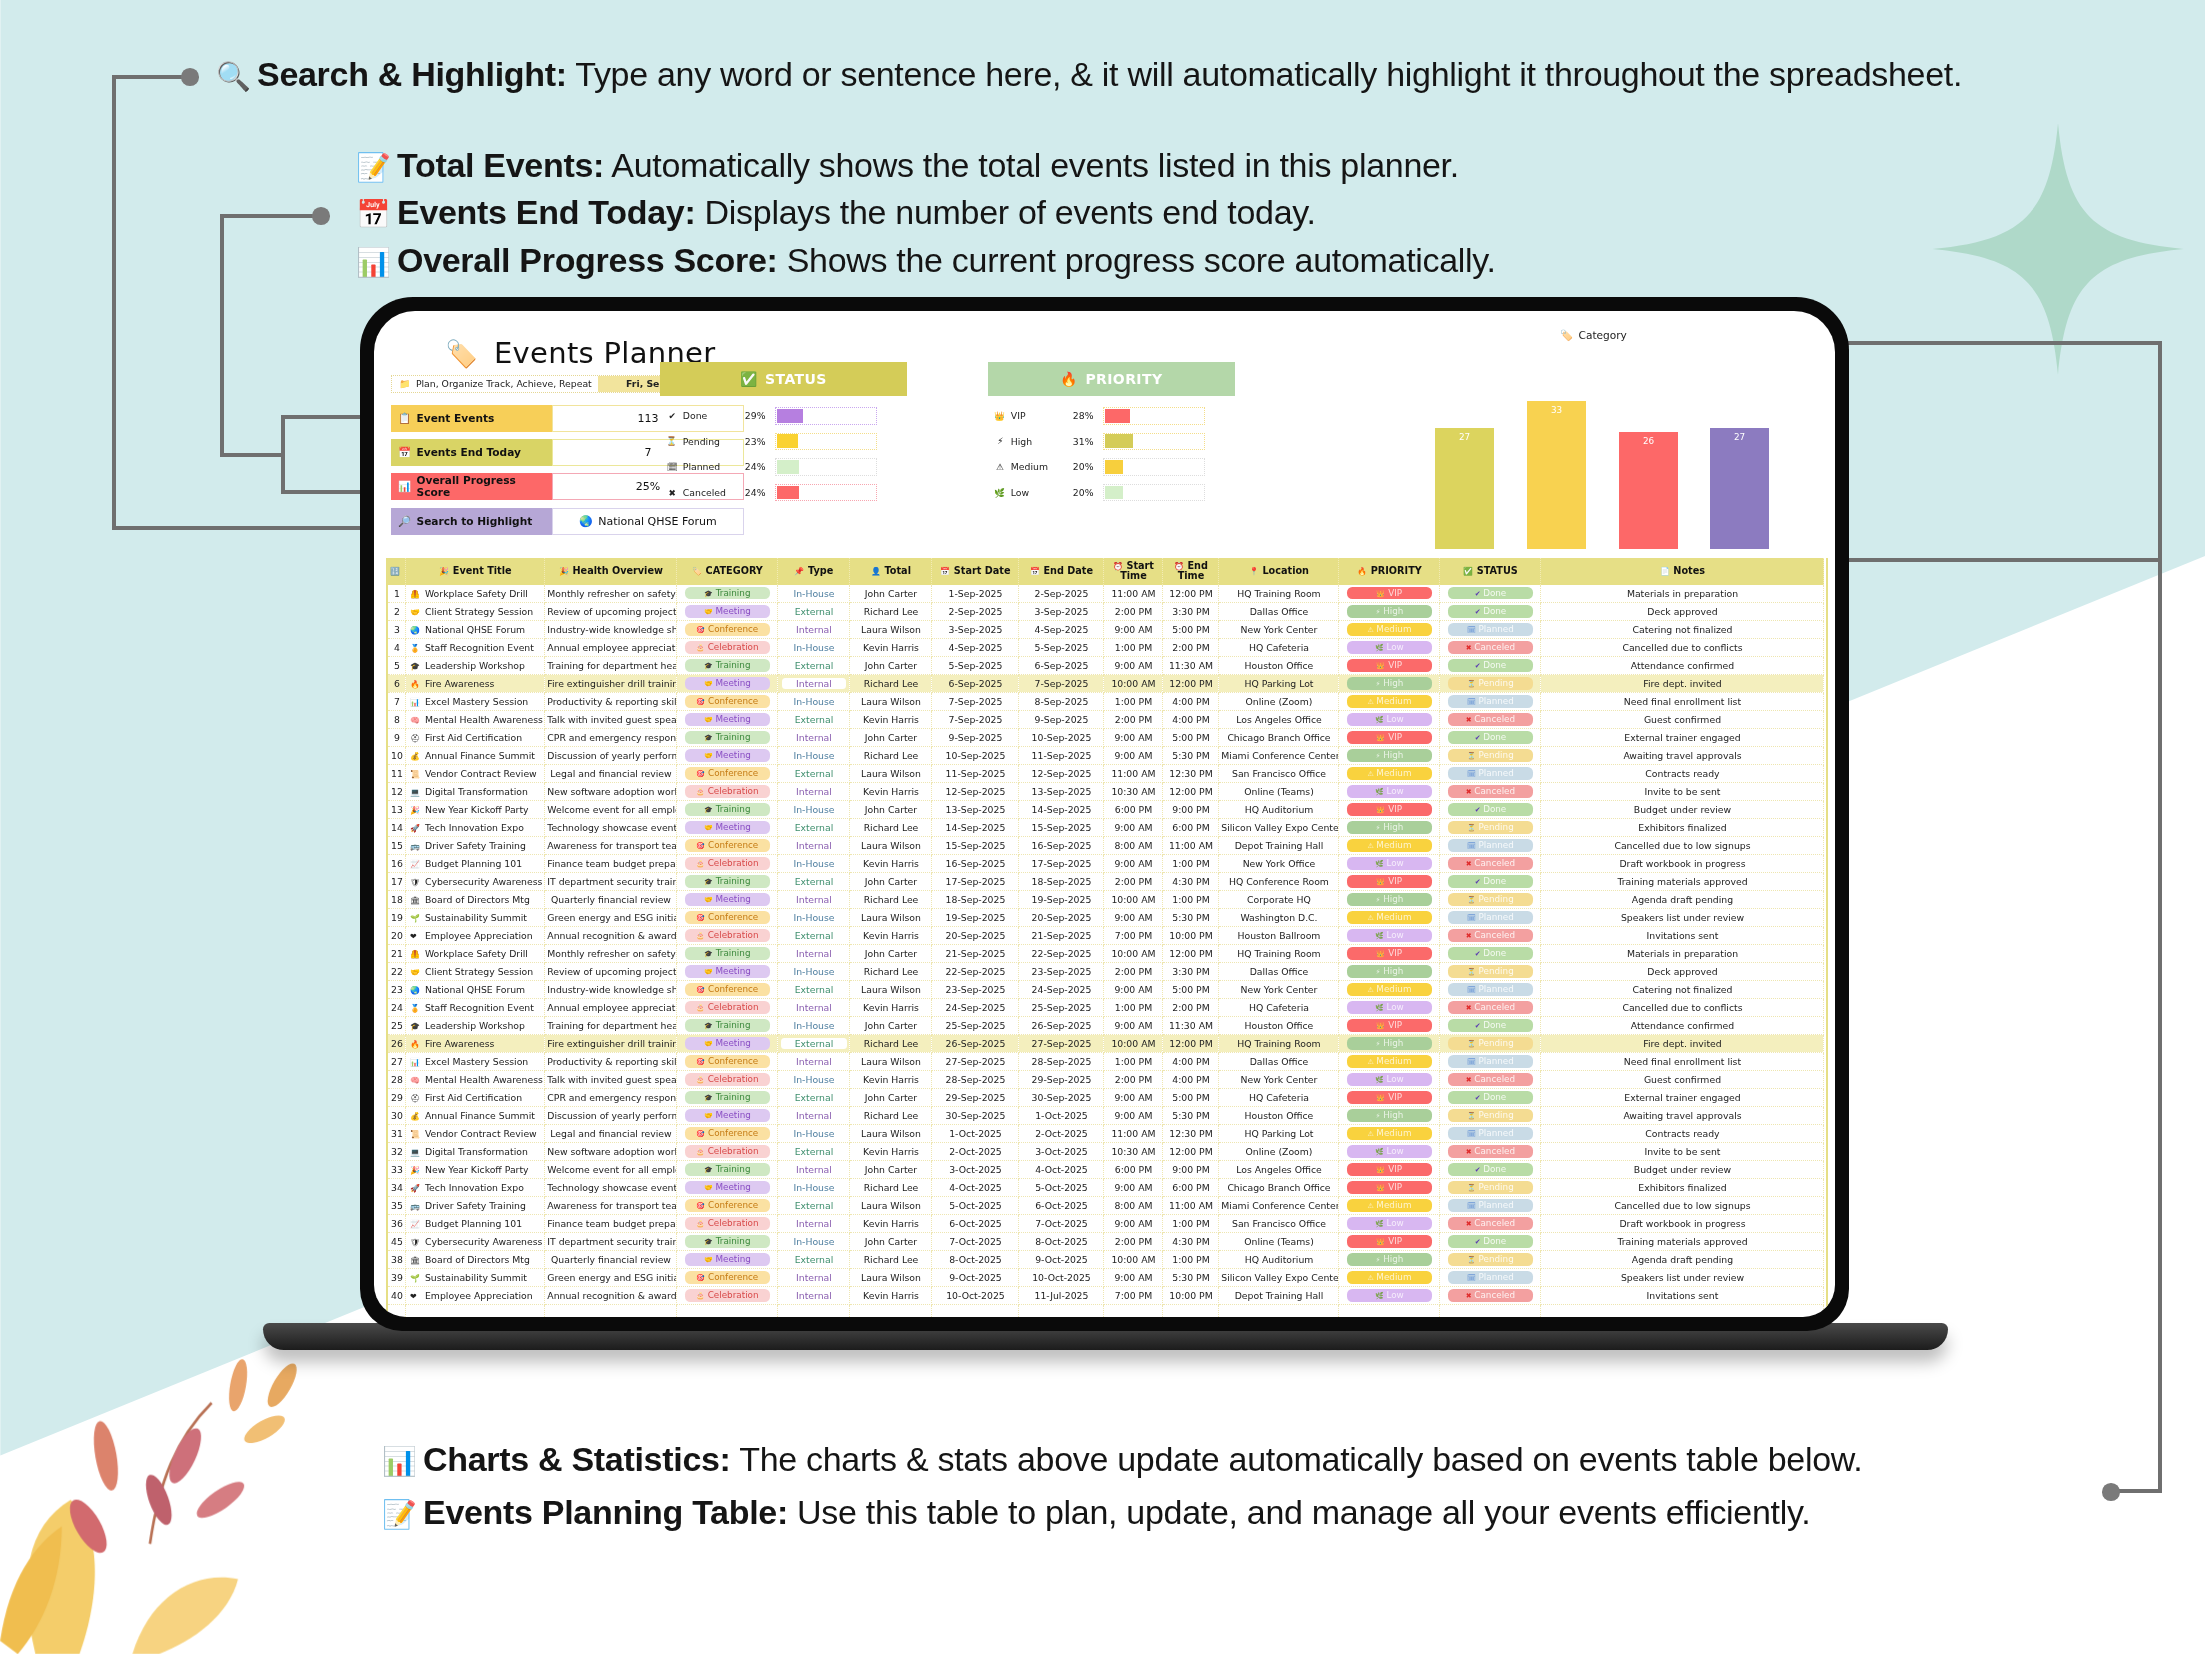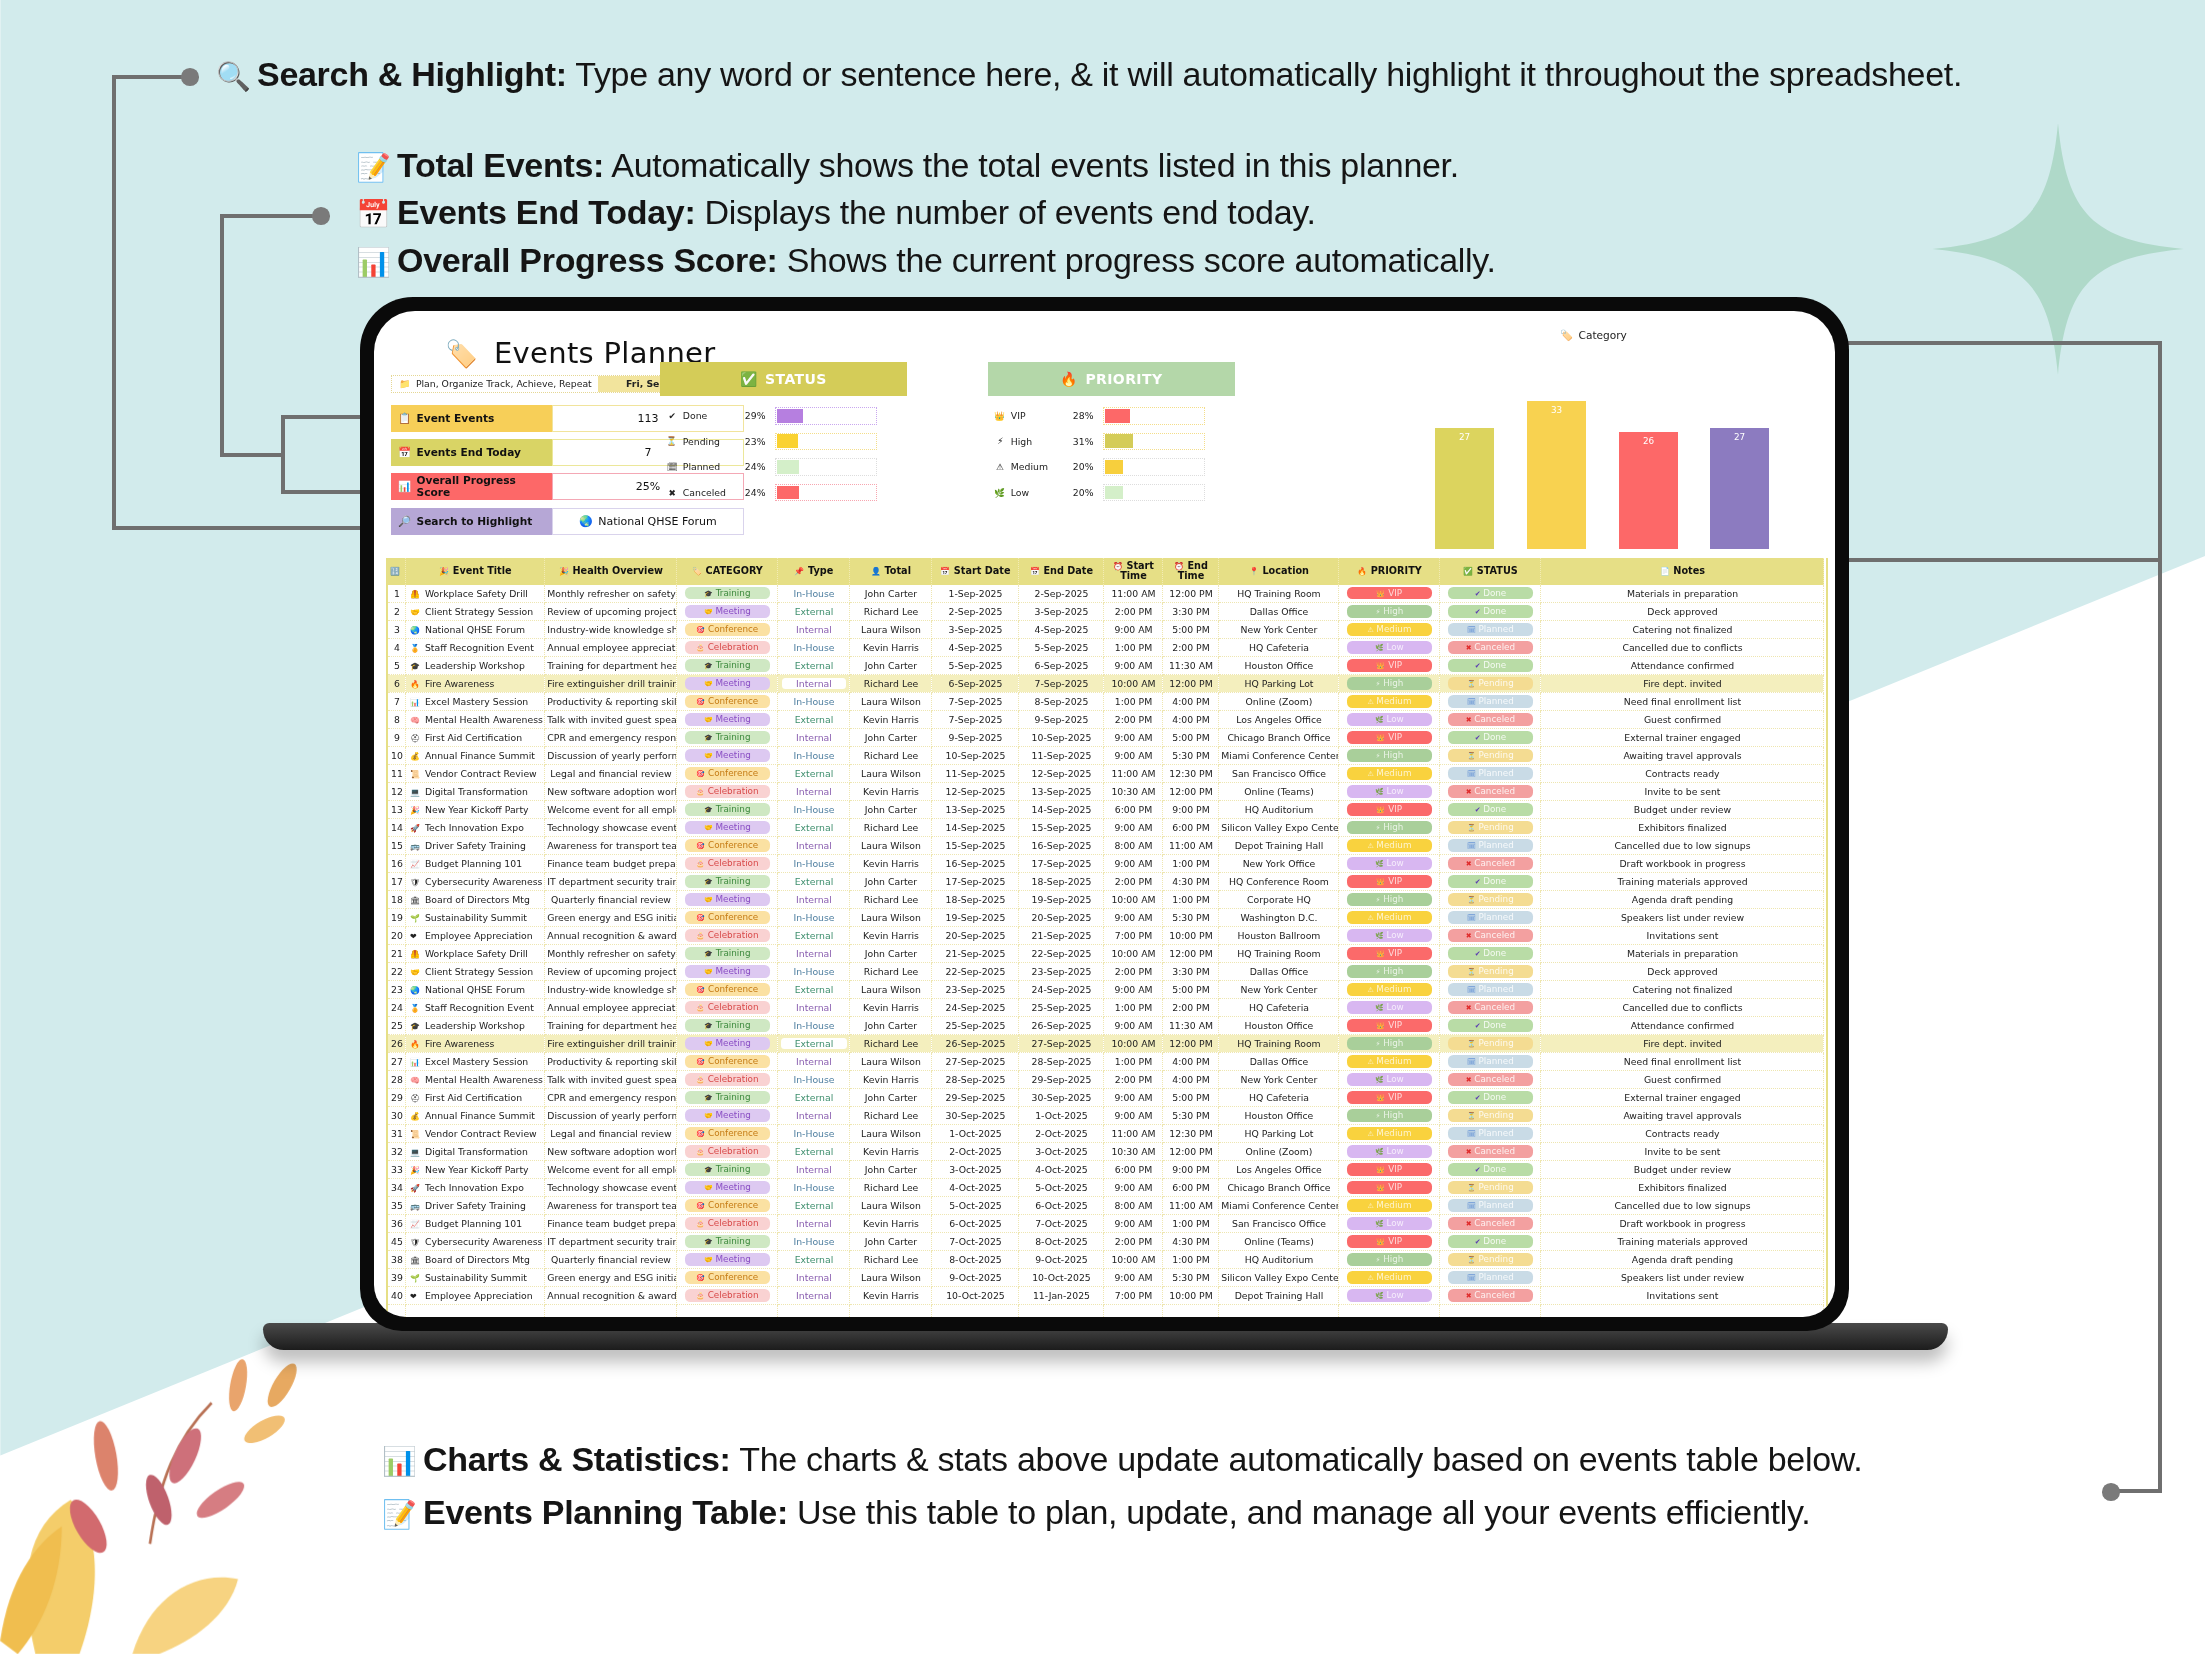--- a/index.html
+++ b/index.html
@@ -956,21 +956,21 @@
               <td><span>Speakers list under review</span></td>
             </tr>
             <tr>
               <td class="num"><span>40</span></td>
               <td class="title"><span class="ei">❤</span><span>Employee Appreciation</span></td>
               <td><span>Annual recognition &amp; awards night</span></td>
               <td><span class="pill" style="background: rgb(249, 210, 210); color: rgb(216, 74, 74);"><span class="pi">🎂</span><span>Celebration</span></span></td>
               <td><span class="type" style="color: rgb(138, 95, 176);">Internal</span></td>
               <td><span>Kevin Harris</span></td>
               <td><span>10-Oct-2025</span></td>
-              <td><span>11-Jan-2025</span></td>
+              <td><span>11-Jul-2025</span></td>
               <td><span>7:00 PM</span></td>
               <td><span>10:00 PM</span></td>
               <td><span>Depot Training Hall</span></td>
               <td><span class="pill" style="background: rgb(216, 183, 241); color: rgba(255, 255, 255, 0.75);"><span class="pi">🌿</span><span>Low</span></span></td>
               <td><span class="pill" style="background: rgb(243, 160, 160); color: rgba(255, 255, 255, 0.85);"><span class="pi" style="color: rgb(224, 42, 42);">✖</span><span>Canceled</span></span></td>
               <td><span>Invitations sent</span></td>
             </tr>
             <tr>
               <td class="num"></td>
               <td class="title"></td>

